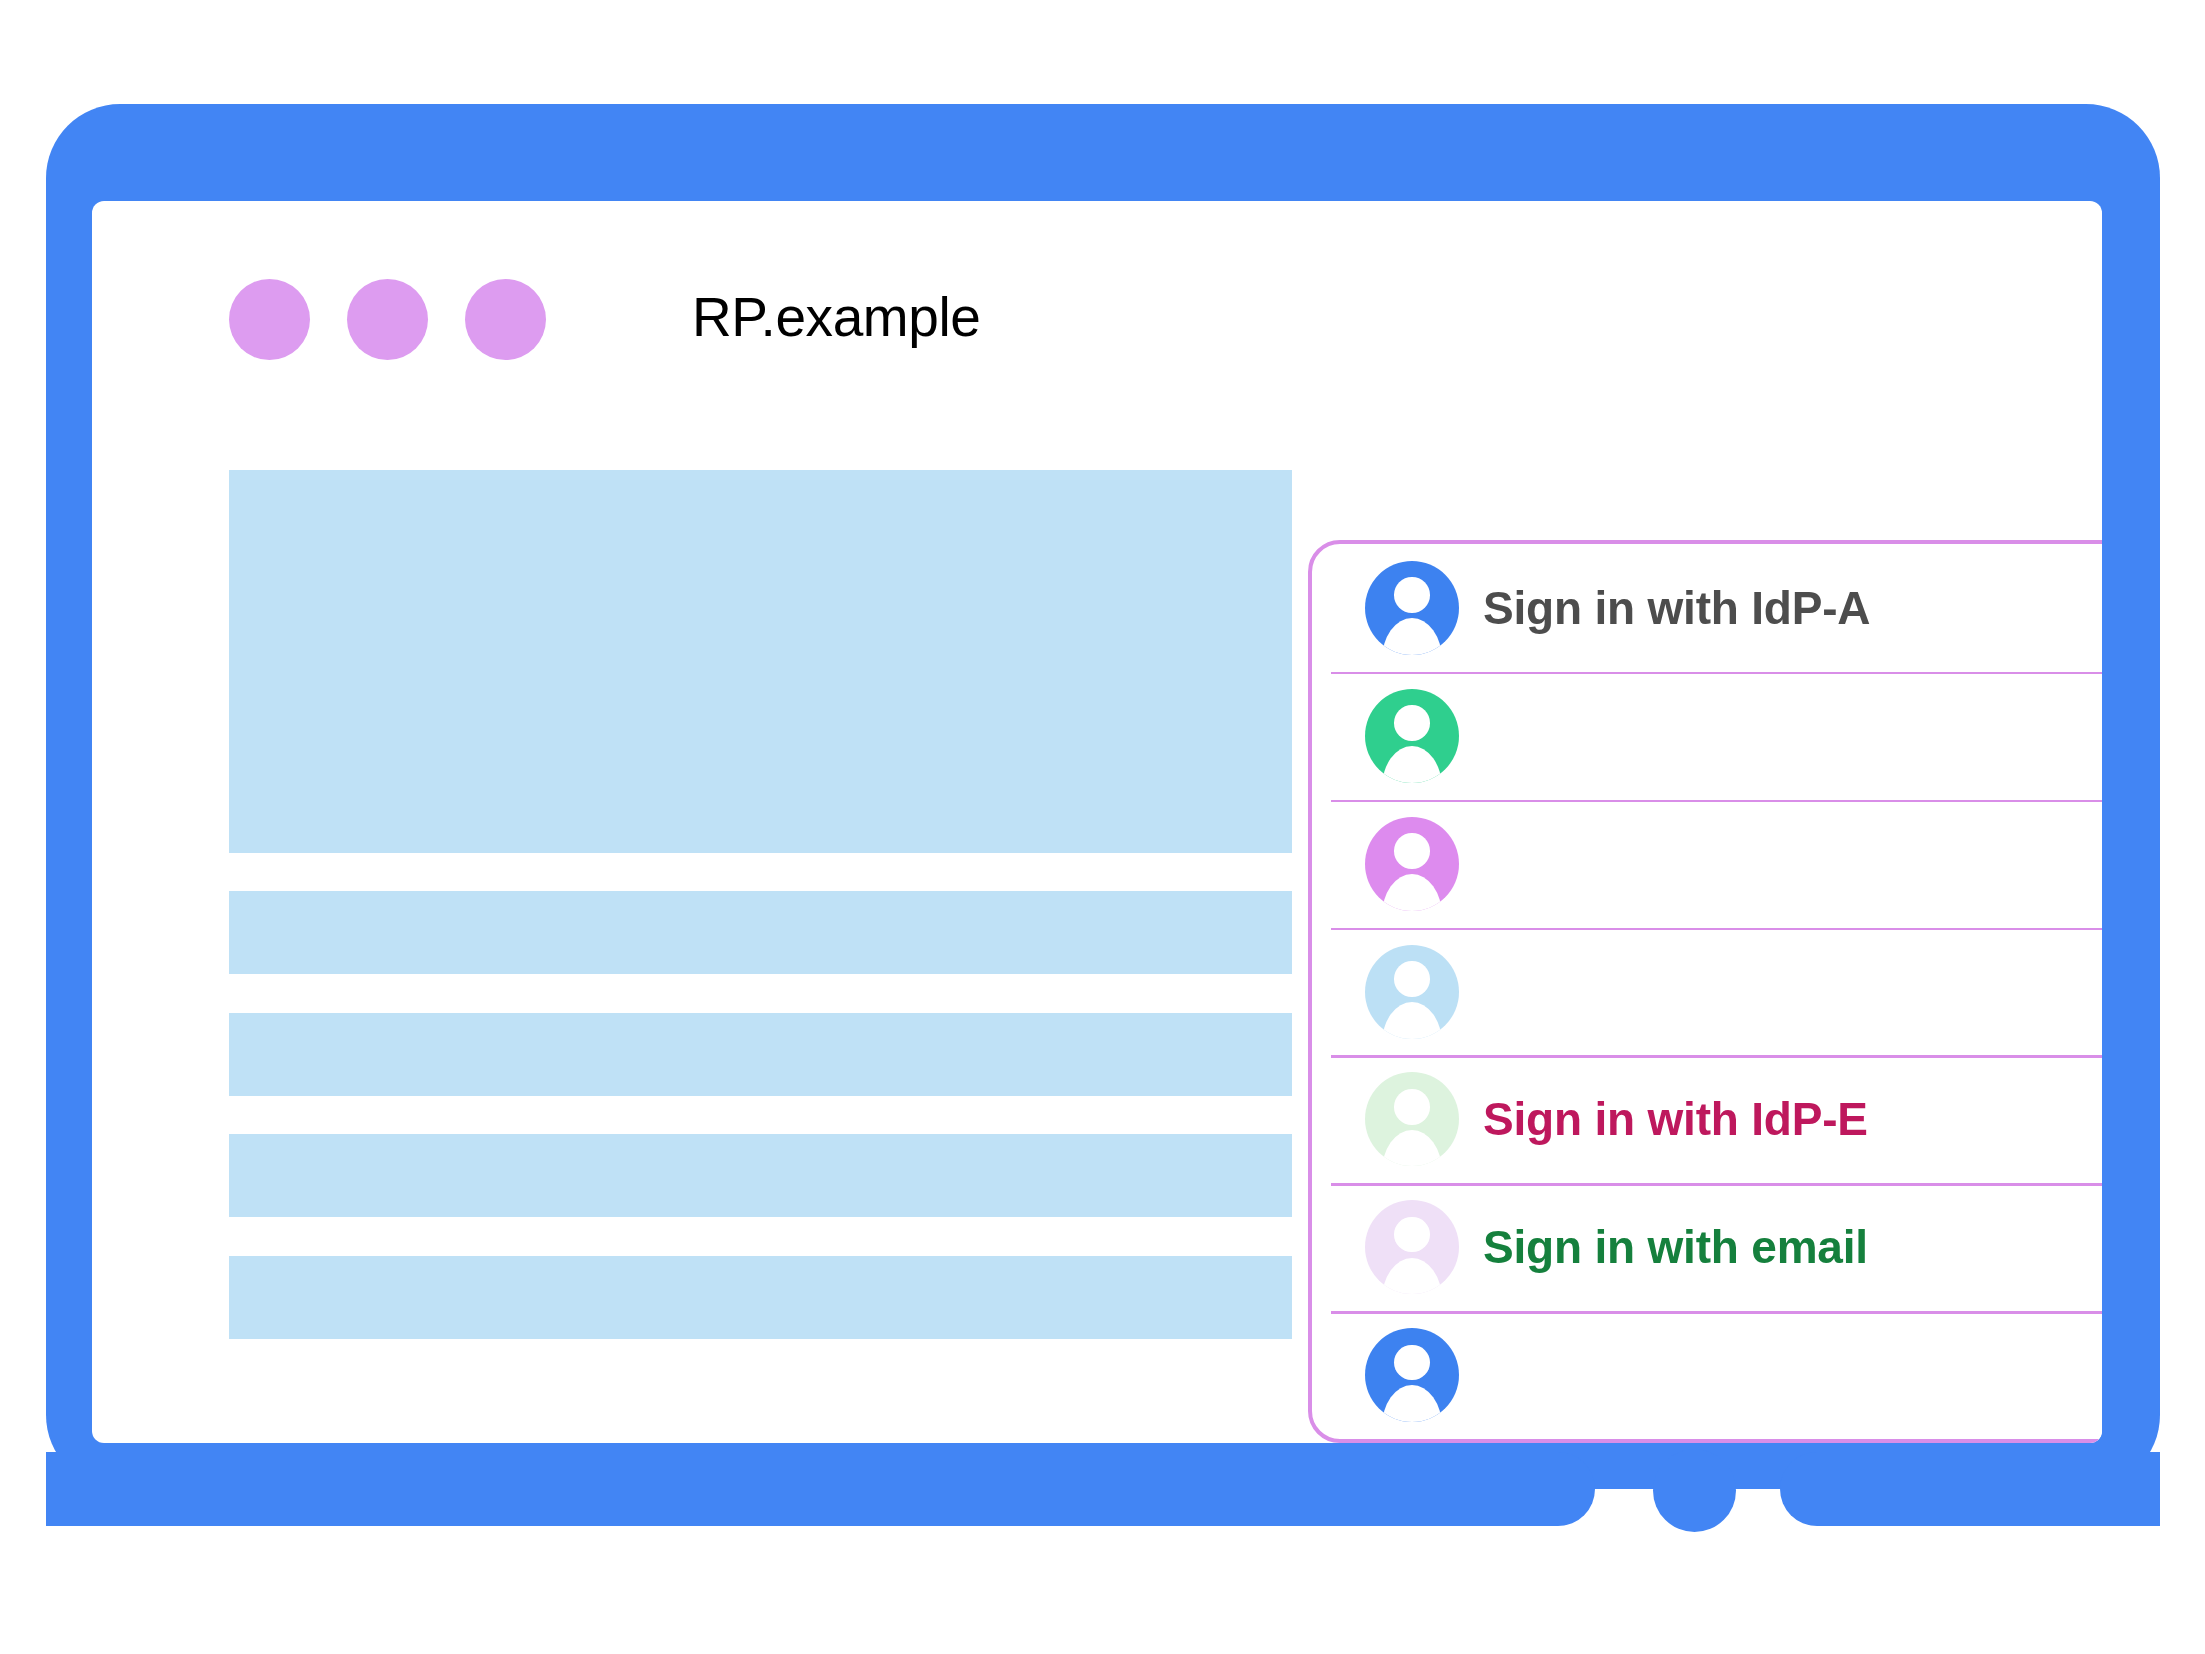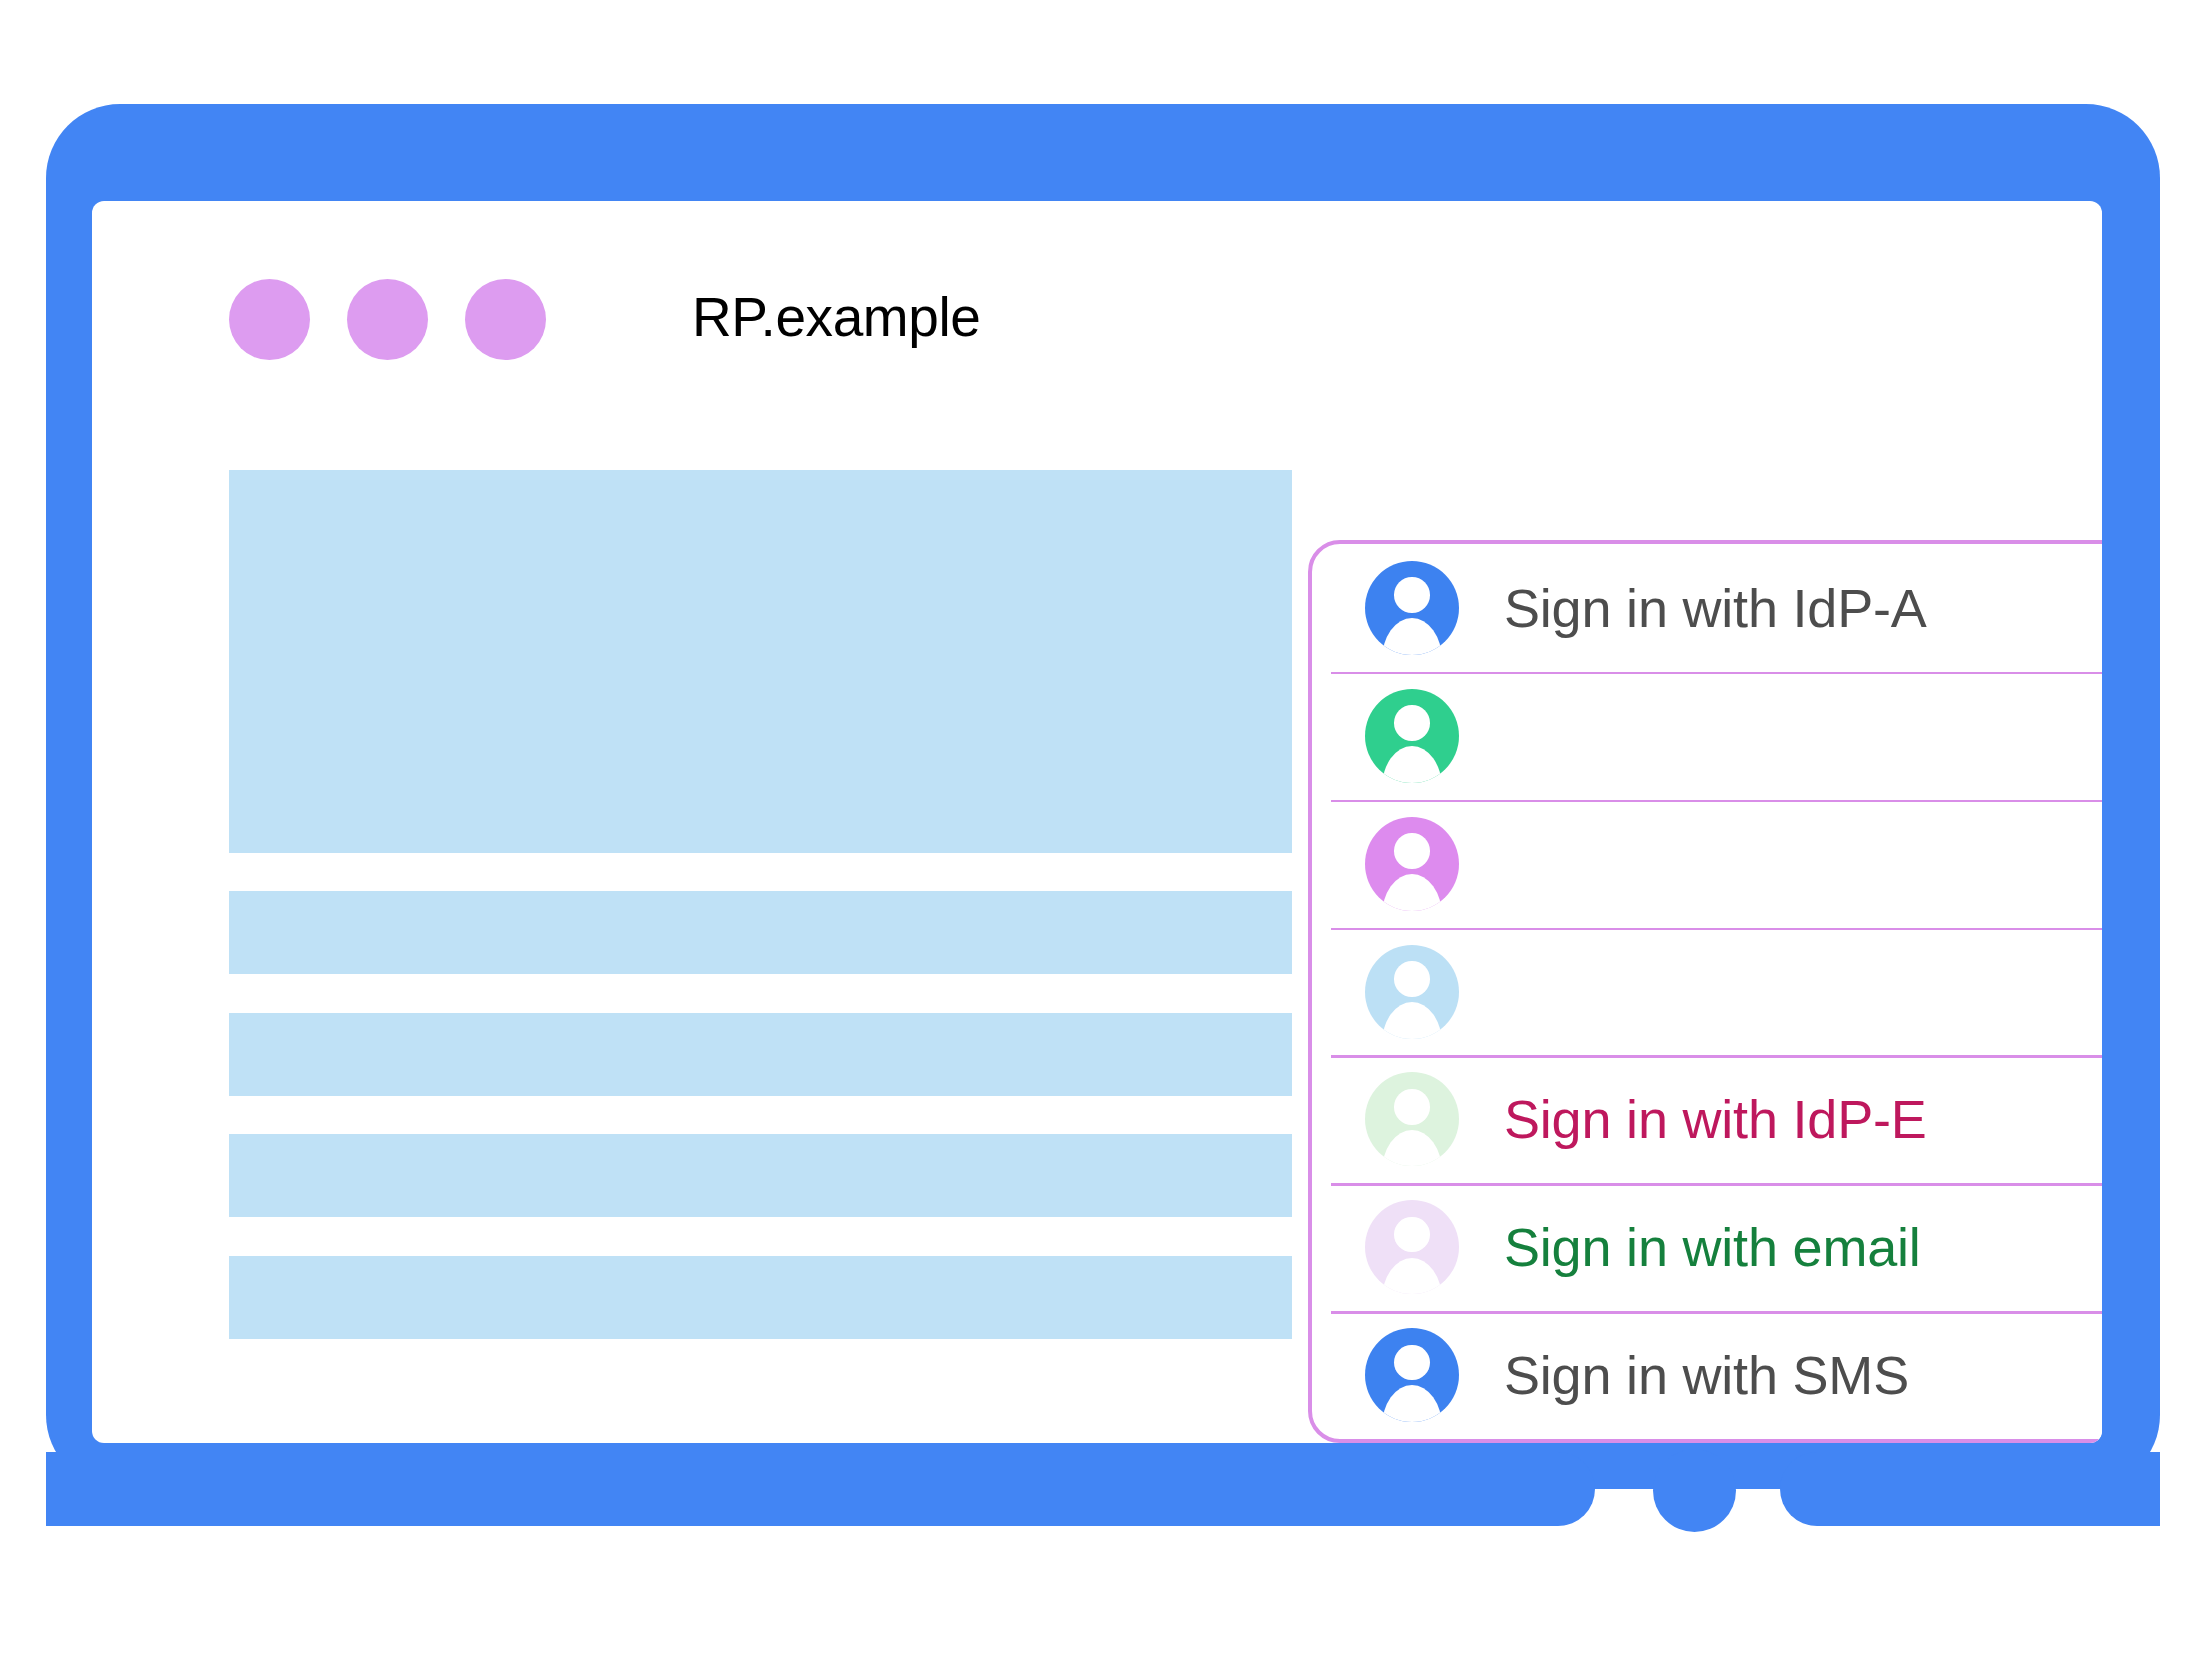--- a/index.html
+++ b/index.html
@@ -183,25 +183,26 @@
     position: absolute;
     left: 50%;
     top: 61%;
     width: 64%;
     height: 62%;
     margin-left: -32%;
     border-radius: 50% 50% 0 0 / 72% 72% 0 0;
     background: #ffffff;
   }
   .row-label {
-    font-size: 54px;
+    font-size: 46px;
     color: #4d4d4d;
-    margin-left: 45px;
+    margin-left: 24px;
     white-space: nowrap;
     letter-spacing: -0.2px;
+    font-weight: bold;
   }
 </style>
 </head>
 <body>
 
 <div id="device-frame">
 
   <div class="bezel-body"></div>
   <div class="bezel-bottom-left"></div>
   <div class="bezel-bottom-right"></div>
@@ -263,20 +264,19 @@
               <div class="head"></div>
               <div class="body"></div>
             </div>
             <div class="row-label" style="color: #15803d;">Sign in with email</div>
           </div>
           <div class="chooser-row">
             <div class="avatar" style="background: rgb(61, 130, 240);">
               <div class="head"></div>
               <div class="body"></div>
             </div>
-            <div class="row-label" style="color: rgb(77, 77, 77);">Sign in with SMS</div>
           </div>
         </div>
     </div>
 
   </div>
 </div>
 
 
 </body></html>

